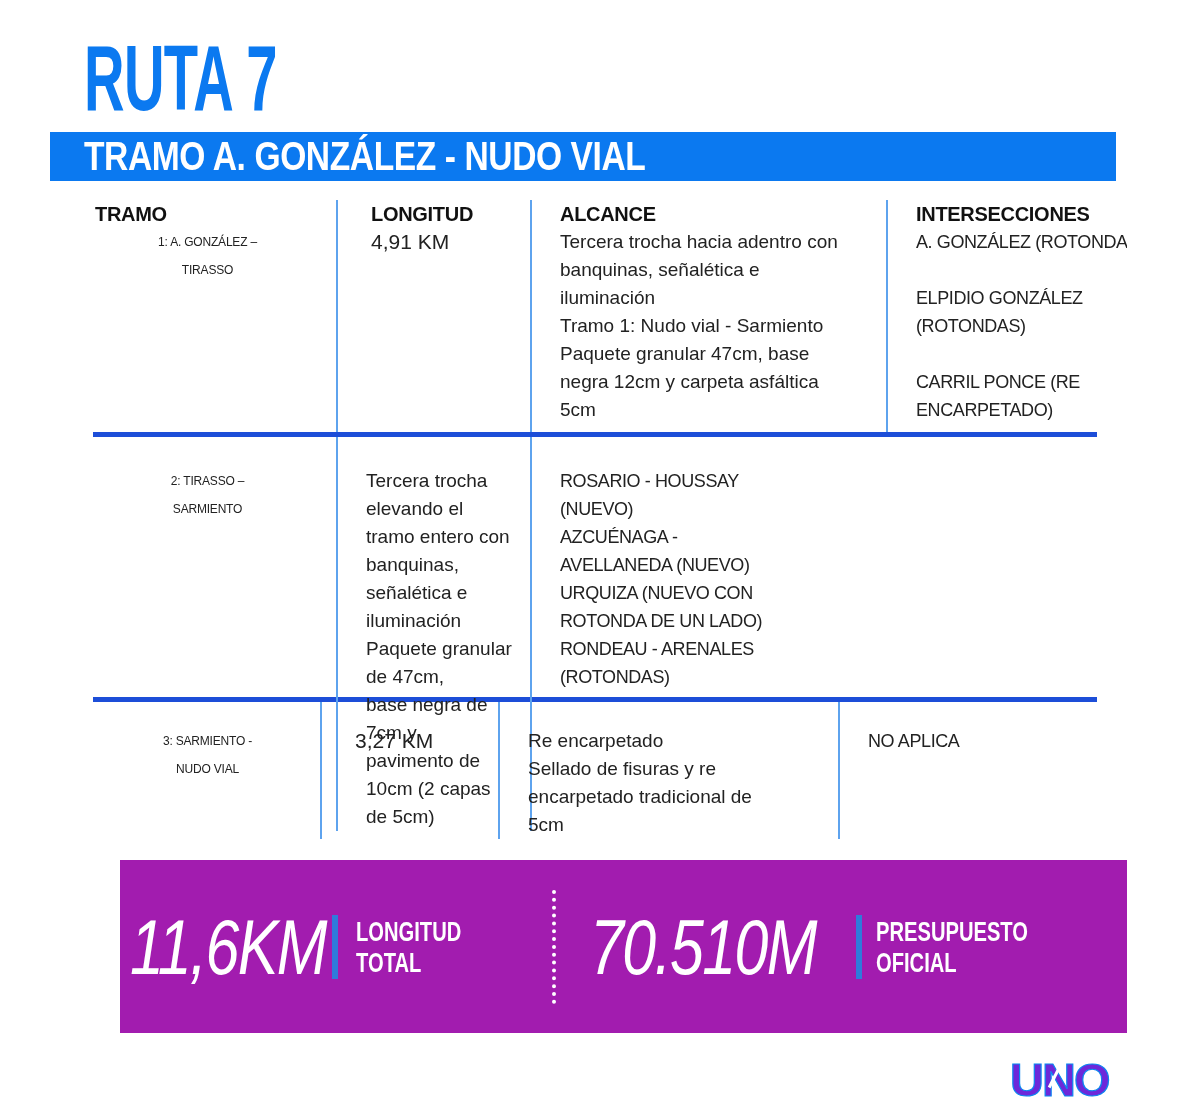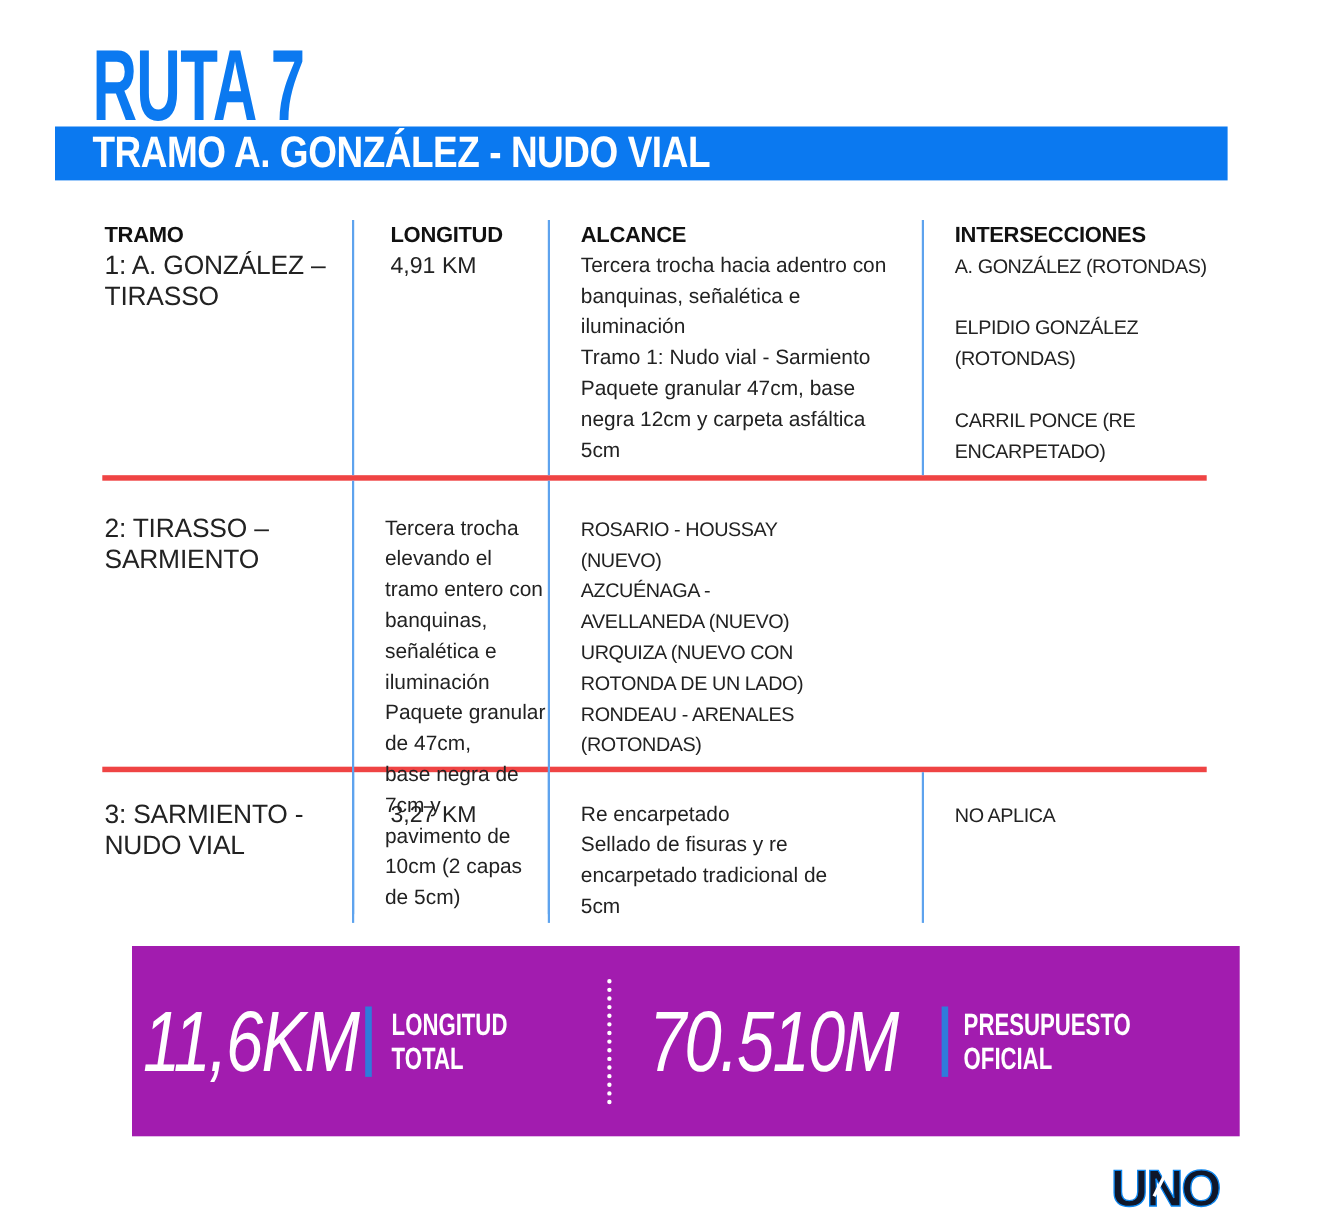--- a/index.html
+++ b/index.html
@@ -16,56 +16,56 @@
   
   .route-title {
     position:absolute; left:84px; top:32px;
     font-size:92px; font-weight:700; line-height:1;
     color:#0b79f0;
     transform:scaleX(0.61); transform-origin:left top;
     white-space:nowrap;
     letter-spacing:-1px;
   }
   .subtitle-bar {
-    position:absolute; left:50px; top:115px;
+    position:absolute; left:50px; top:132px;
     width:1066px; height:49px;
     background:#0b79f0;
   }
   .subtitle-text {
     position:absolute; left:34px; top:0;
     font-size:40px; font-weight:700; line-height:49px;
     color:#ffffff; white-space:nowrap;
     transform:scaleX(0.84); transform-origin:left center;
     letter-spacing:-0.5px;
   }
 
   
   .tramo-table { position:absolute; left:93px; top:200px; width:1004px; }
   .trow {
     display:grid;
     grid-template-columns:227px 178px 340px 259px;
   }
-  .trow.rule { border-bottom:5px solid #ef4444; }
+  .trow.rule { border-bottom:5px solid #1d4ed8;gap:16px; }
   .trow-1 { height:237px; }
   .trow-2 { height:265px; }
   .trow-3 { min-height:123px; }
   .tcell { padding-left:28px; }
   .tcell.c1 { padding-left:2px; }
   .tcell.c2 { padding-left:33px; }
   .tcell.c2, .tcell.c3, .tcell.c4 { border-left:2px solid #5ea3ee; }
   .trow-2 .tcell, .trow-3 .tcell { padding-top:30px; }
   .trow-3 .tcell { padding-top:25px; }
   .thead {
     font-size:20px; font-weight:700; line-height:28px;
     color:#111111; letter-spacing:-0.3px; white-space:nowrap;
   }
   .tbody-text {
     font-size:20px; line-height:28px; white-space:pre-line; color:#222222;
   }
-  .c1 .tbody-text { font-size:24px; letter-spacing:-0.2px; }
+  .c1 .tbody-text { font-size:12px; letter-spacing:-0.2px;text-align:center; }
   .c2 .tbody-text { font-size:21px; }
   .c3 .tbody-text { font-size:19px; }
   .c4 .tbody-text { font-size:18px; letter-spacing:-0.4px; }
 
   
   .summary-band {
     position:absolute; left:120px; top:860px;
     width:1040px; height:173px;
     background:#a21caf;
   }
@@ -94,21 +94,21 @@
   .dotted-divider {
     position:absolute; left:432px; top:50%; transform:translateY(-50%);
     height:114px; width:0;
     border-left:4px dotted #ffffff;
   }
 
   
   .uno-logo {
     position:absolute; left:1010px; top:1052px;
     font-size:47px; font-weight:700; letter-spacing:-2px;
-    color:#0f172a;
+    color:#6d28d9;
     -webkit-text-stroke:1.2px #0c86f0;
   }
   .uno-logo .n-slash {
     position:absolute; left:44px; top:9px;
     width:3px; height:28px; background:#ffffff;
     transform:rotate(27deg);
   }
 </style>
 </head>
 <body>

